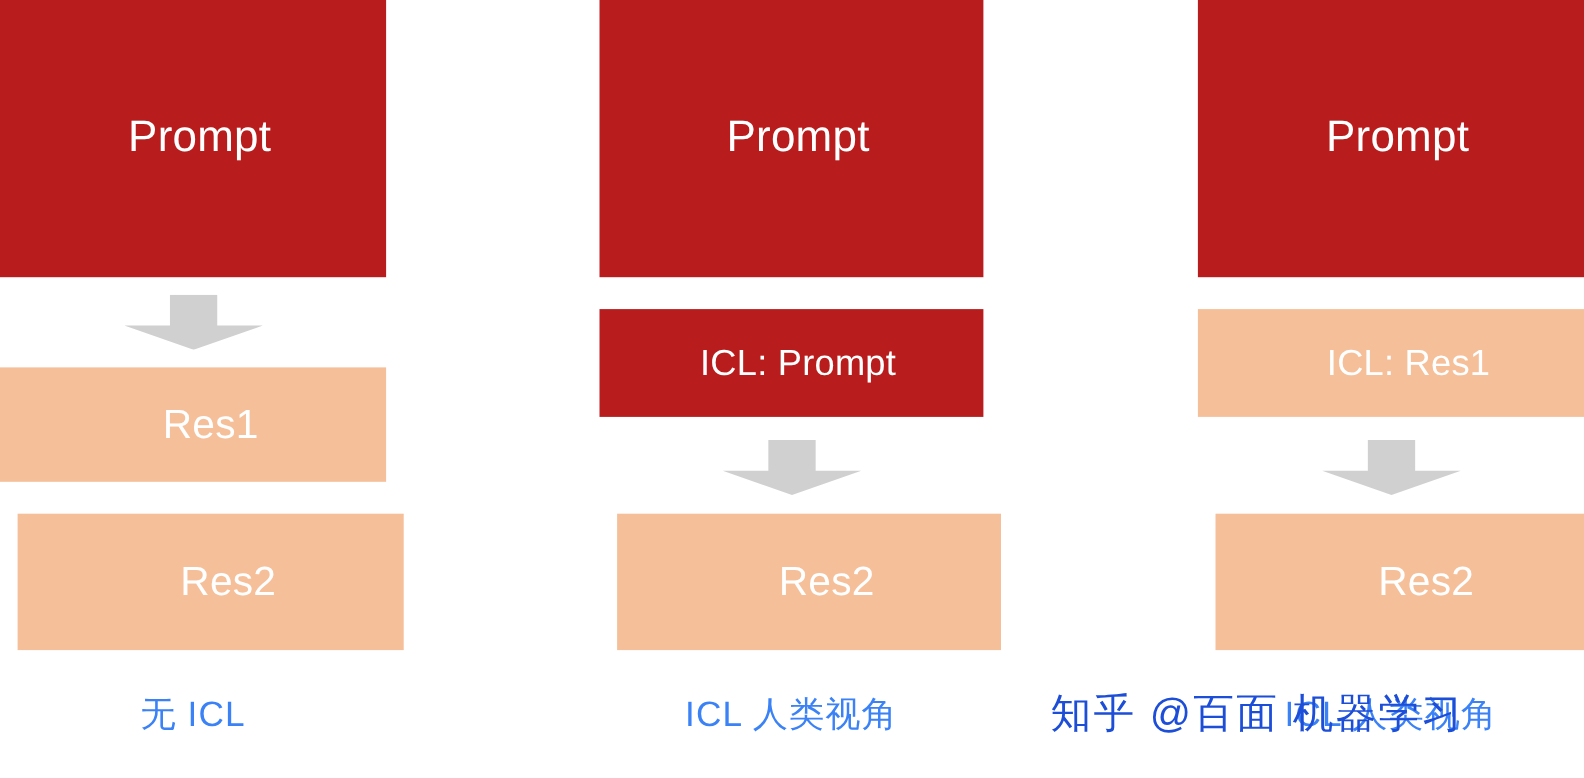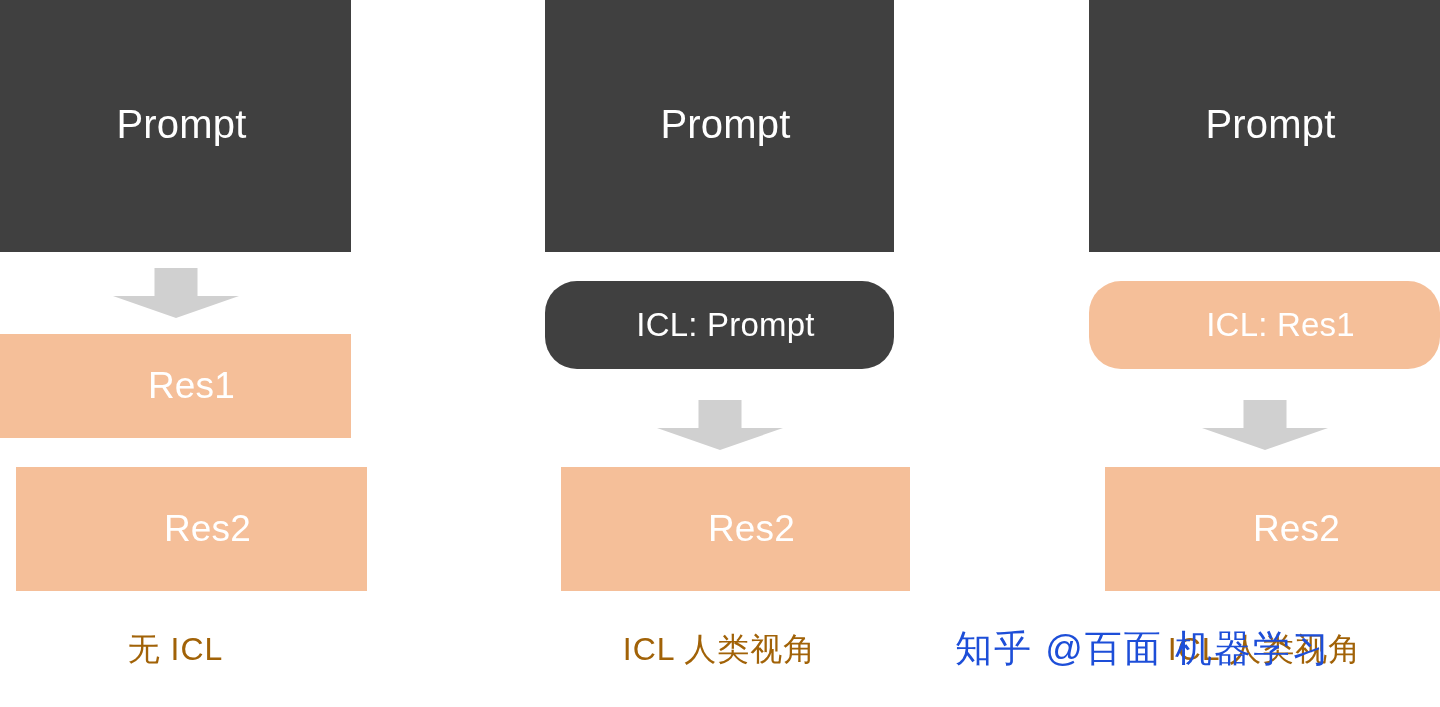--- a/index.html
+++ b/index.html
@@ -32,26 +32,26 @@
     width: 100%;
     box-sizing: border-box;
     display: flex;
     align-items: center;
     justify-content: center;
     color: #ffffff;
     font-weight: 400;
     letter-spacing: 0.2px;
     user-select: none;
   }
-  .box-blue   { background: #404040; padding-left: 12px; }
+  .box-blue   { background: #b91c1c; padding-left: 12px; }
   .box-orange { background: #f5bf99; padding-left: 32px; }
 
   
   .box-prompt  { top: 0px;   height: 252px; font-size: 40px; }
-  .box-icl     { top: 281px; height: 88px; font-size: 33px; border-radius: 32px; }
+  .box-icl     { top: 281px; height: 98px; font-size: 33px; }
   .box-res1    { top: 334px; height: 104px; font-size: 37px; }
   .box-res2    { top: 467px; height: 124px; font-size: 37px; margin-left: 16px; }
 
   
   .box-prompt .box-label { transform: translateY(-2px); }
 
   
   .arrow {
     position: absolute;
     width: 126px;
@@ -64,21 +64,21 @@
   .arrow-b { top: 400px; }   
 
   
   .caption {
     position: absolute;
     top: 628px;
     left: 0;
     width: 100%;
     text-align: center;
     font-size: 32px;
-    color: #a16207;
+    color: #3b82f6;
     letter-spacing: 1px;
     white-space: nowrap;
     user-select: none;
   }
 
   
   .watermark {
     position: absolute;
     left: 955px;
     top: 624px;

